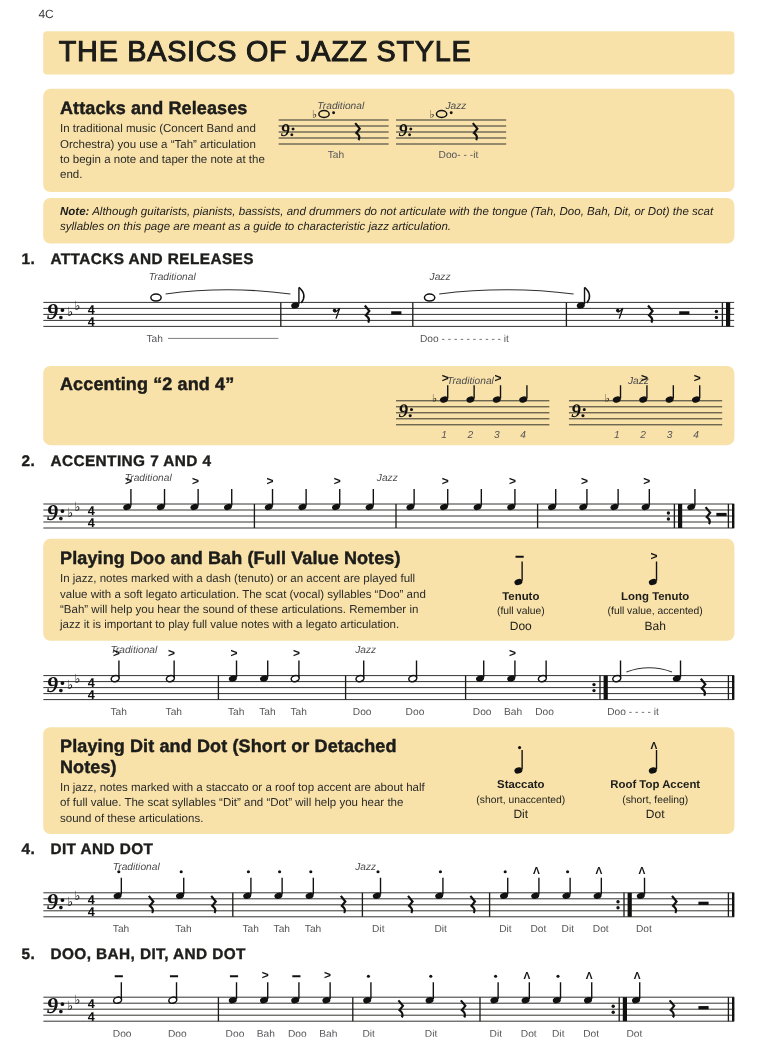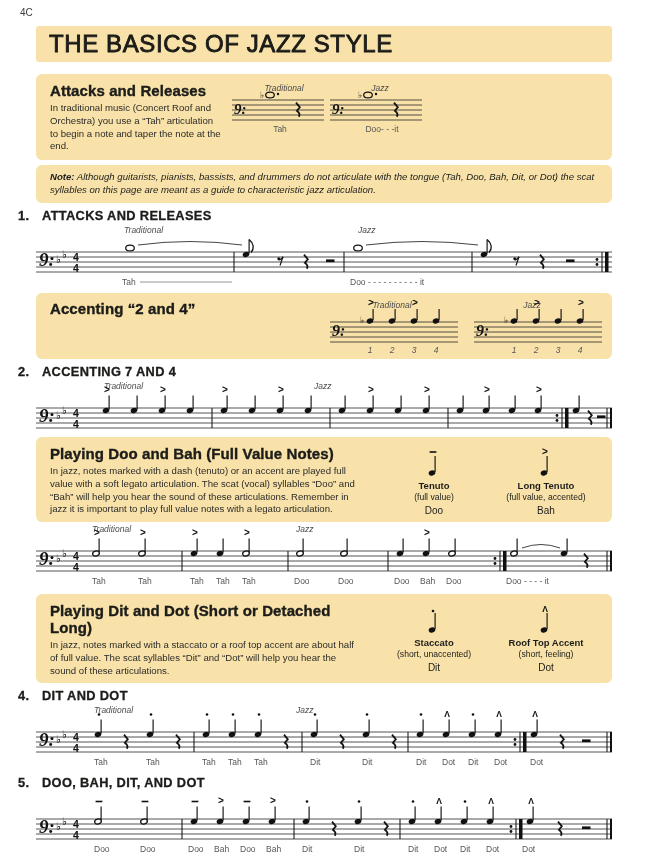--- a/index.html
+++ b/index.html
@@ -1,34 +1,34 @@
 <!DOCTYPE html>
 <html><head>
 <meta charset="utf-8">
 <style>
   *{margin:0;padding:0;box-sizing:border-box}
   html,body{background:#fff}
   body{width:648px;height:864px;font-family:"Liberation Sans",sans-serif;color:#1d1d1b}
   .page{position:relative;width:648px;height:864px;padding:0 36px;overflow:hidden}
-  .page-num{position:absolute;top:7px;left:20px;font-size:10px;color:#3c3c3c}
+  .page-num{position:absolute;top:7px;left:32px;font-size:10px;color:#3c3c3c}
   .banner{margin-top:26px;background:#f8e2a9;border-radius:3px;padding:5px 0 6px 13px}
   .banner h1{font-size:24px;line-height:1.05;font-weight:400;letter-spacing:.6px;-webkit-text-stroke:.8px #151513}
   .box{background:#f8e2a9;border-radius:6px}
   .box h2{font-size:15px;font-weight:700;letter-spacing:.1px;-webkit-text-stroke:.35px #151513;margin-bottom:3px}
   .body-text{font-size:9.6px;line-height:1.33;color:#2b2b29}
   .attacks{margin-top:12px;display:flex;gap:10px;padding:8px 12px 7px 14px}
   .attacks .c1{width:172px}
   .attacks .c2{display:flex;gap:6px;padding-top:1px}
   .attacks .c3{flex:1;padding-top:13px;padding-left:4px}
   .note-box{margin-top:5px;padding:6px 14px;font-size:9.6px;line-height:1.35;font-style:italic}
   .note-box b{}
   .ex-head{margin:5px 0 0 -18px;font-size:12.8px;font-weight:700;letter-spacing:.35px;-webkit-text-stroke:.3px #151513}
   .ex-head .num{display:inline-block;width:24px}
   .staffwrap{margin-top:1px}
-  .accent-box{margin-top:3px;display:flex;gap:10px;padding:7px 10px 3px 14px}
+  .accent-box{margin-top:15px;display:flex;gap:10px;padding:7px 10px 3px 14px}
   .accent-box .c1{width:302px}
   .accent-box .c2{display:flex;gap:16px;flex:1;justify-content:center}
   .sym-box{display:flex;gap:8px;padding:8px 10px 6px 14px}
   .sym-box.m1{margin-top:5px}
   .sym-box .c1{flex:1;padding-right:6px}
   .syms{display:flex;width:224px;justify-content:space-around;align-items:flex-start}
   .sym{text-align:center;width:108px}
   .sym .nm{font-size:9.5px;font-weight:700;margin-top:1px}
   .sym .ds{font-size:8.6px;margin-top:1px}
   .sym .sy{font-size:10px;margin-top:3px}
@@ -62,21 +62,21 @@
 <div class="page">
   <div class="page-num">4C</div>
 
   <header class="banner">
     <h1>THE BASICS OF JAZZ STYLE</h1>
   </header>
 
   <section class="box attacks">
     <div class="c1">
       <h2>Attacks and Releases</h2>
-      <p class="body-text">In traditional music (Concert Roof and Orchestra) you use a “Tah” articulation to begin a note and taper the note at the end.</p>
+      <p class="body-text">In traditional music (Concert Band and Orchestra) you use a “Tah” articulation to begin a note and taper the note at the end.</p>
     </div>
     <div class="c2">
       <figure>
         <svg width="92" height="52" viewBox="0 0 92 52">
             <line x1="0" y1="17" x2="92" y2="17" class="sl"></line>
             <line x1="0" y1="22" x2="92" y2="22" class="sl"></line>
             <line x1="0" y1="27" x2="92" y2="27" class="sl"></line>
             <line x1="0" y1="32" x2="92" y2="32" class="sl"></line>
             <line x1="0" y1="37" x2="92" y2="37" class="sl"></line>
             <text x="52" y="8" text-anchor="middle" class="lab">Traditional</text>
@@ -382,21 +382,21 @@
         <ellipse cx="528" cy="30.5" rx="3.4" ry="2.5" transform="rotate(-18 528 30.5)" class="f"></ellipse>
         <line x1="531.1" y1="29.5" x2="531.1" y2="15.5" class="stem"></line>
         <path d="M548,30.6 L551.8,35.2 L548.9,38.8 Q552.8,41.6 550.8,44.8" class="rest"></path>
         <line x1="571" y1="28" x2="571" y2="48" class="bl"></line>
         <rect x="574" y="28" width="3" height="20" class="f"></rect>
       </svg>
   </div>
 
   <section class="box sym-box m1">
     <div class="c1">
-      <h2>Playing Dit and Dot (Short or Detached Long)</h2>
+      <h2>Playing Dit and Dot (Short or Detached Notes)</h2>
       <p class="body-text">In jazz, notes marked with a staccato or a roof top accent are about half of full value.  The scat syllables “Dit” and “Dot” will help you hear the sound of these articulations.</p>
     </div>
     <div class="syms">
       <div class="sym">
         <svg style="margin:0 auto" width="24" height="34" viewBox="0 0 24 34">
             <ellipse cx="10" cy="28" rx="3.4" ry="2.5" transform="rotate(-18 10 28)" class="f"></ellipse>
             <line x1="13.1" y1="27" x2="13.1" y2="11" class="stem"></line>
             <circle cx="11" cy="9" r="1.3" class="f"></circle>
           </svg>
         <div class="nm">Staccato</div>

